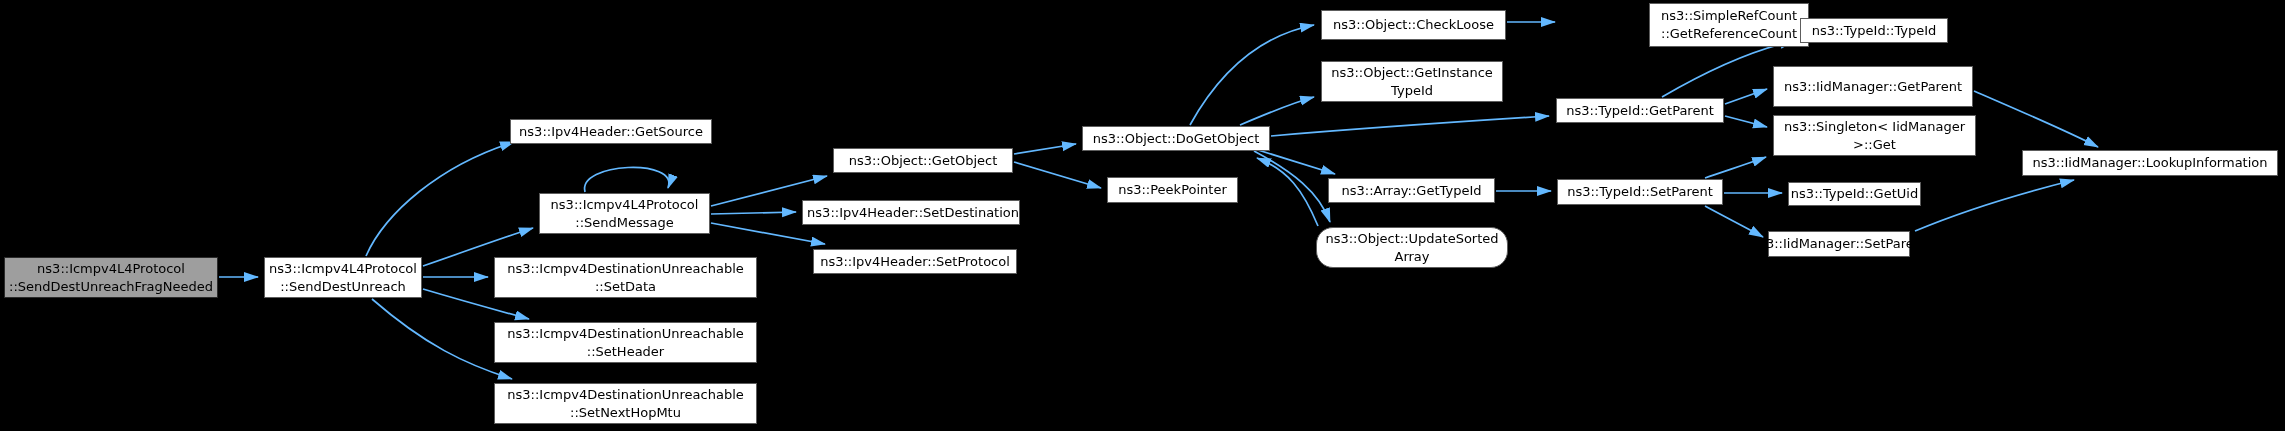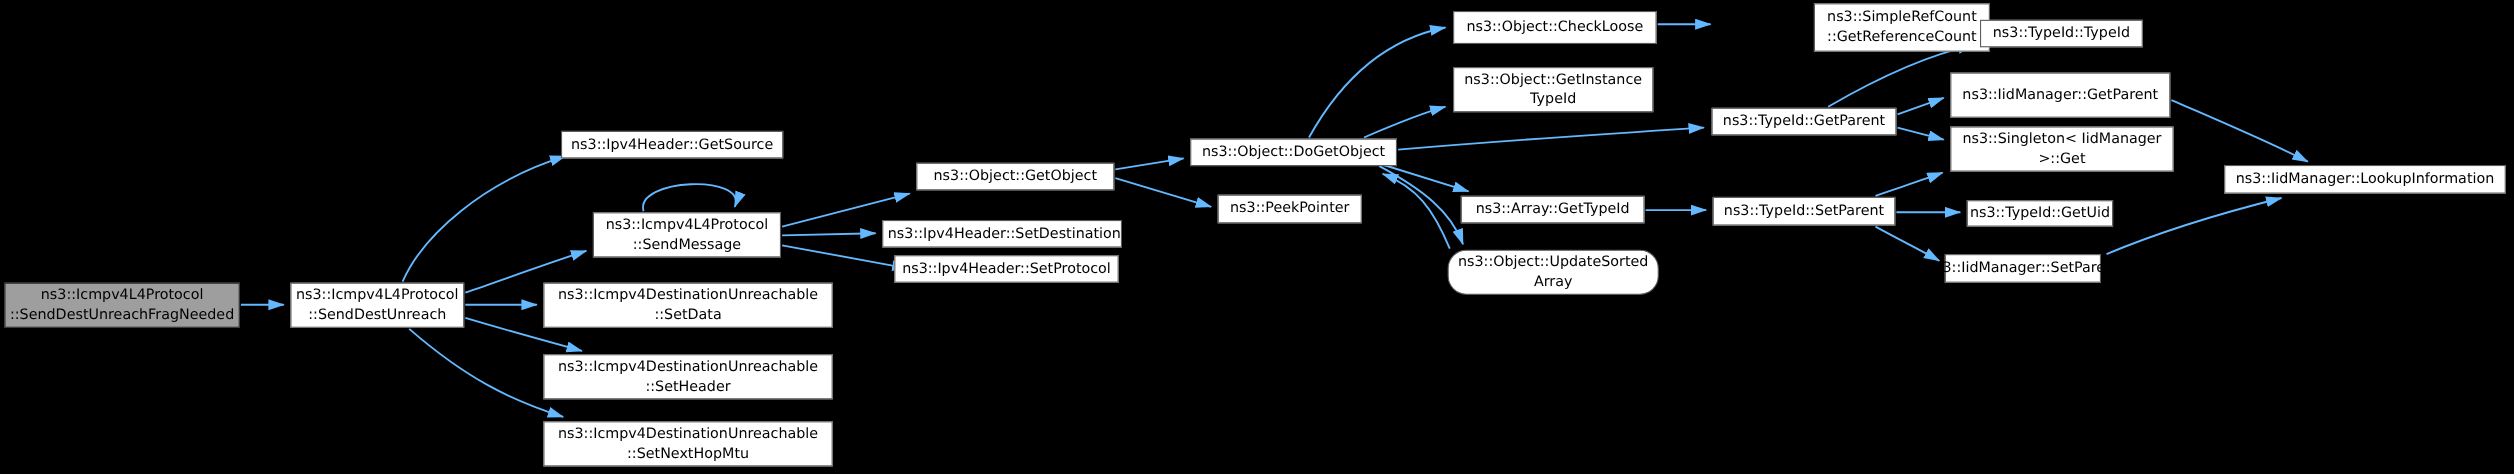--- a/index.html
+++ b/index.html
@@ -102,21 +102,21 @@
     <div class="node" style="left: 494px; top: 383px; width: 263px; height: 41px;">
       <span>ns3::Icmpv4DestinationUnreachable</span>
       <span>::SetNextHopMtu</span>
     </div>
     <div class="node" style="left: 833px; top: 148px; width: 180px; height: 25px;">
       <span>ns3::Object::GetObject</span>
     </div>
     <div class="node" style="left: 802px; top: 200px; width: 218px; height: 25px; align-items: flex-end;">
       <span>ns3::Ipv4Header::SetDestination</span>
     </div>
-    <div class="node" style="left: 813px; top: 232px; width: 204px; height: 25px;">
+    <div class="node" style="left: 813px; top: 249px; width: 204px; height: 25px;">
       <span>ns3::Ipv4Header::SetProtocol</span>
     </div>
     <div class="node" style="left: 1082px; top: 126px; width: 188px; height: 25px;">
       <span>ns3::Object::DoGetObject</span>
     </div>
     <div class="node" style="left: 1107px; top: 177px; width: 131px; height: 26px;">
       <span>ns3::PeekPointer</span>
     </div>
     <div class="node" style="left: 1321px; top: 10px; width: 185px; height: 30px;">
       <span>ns3::Object::CheckLoose</span>

